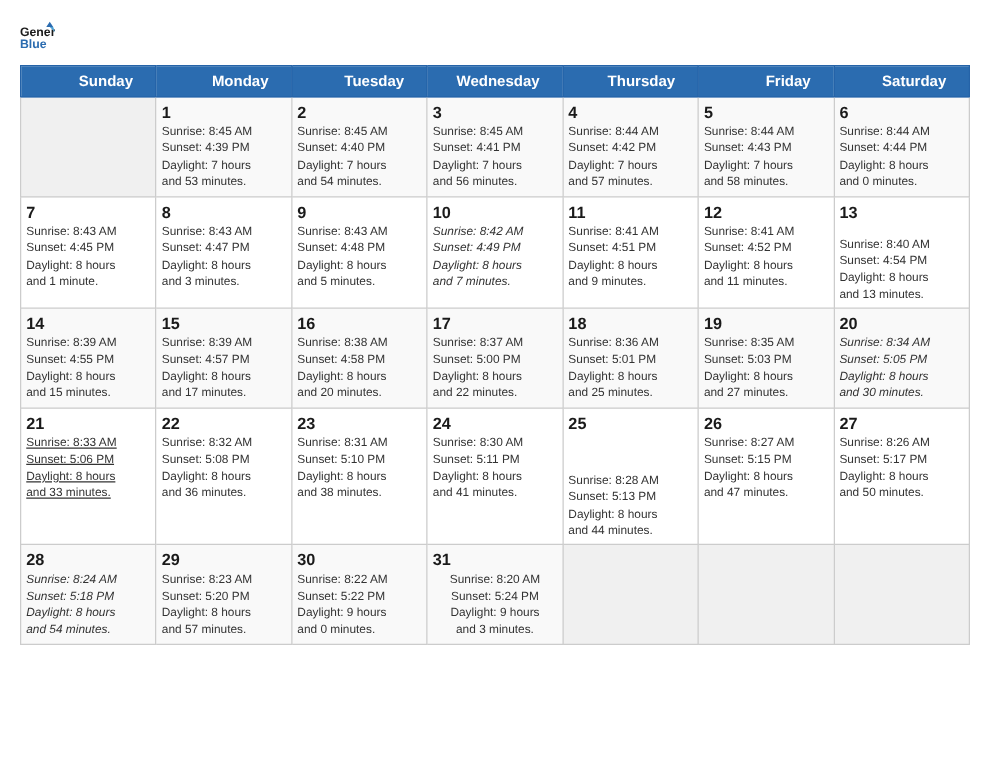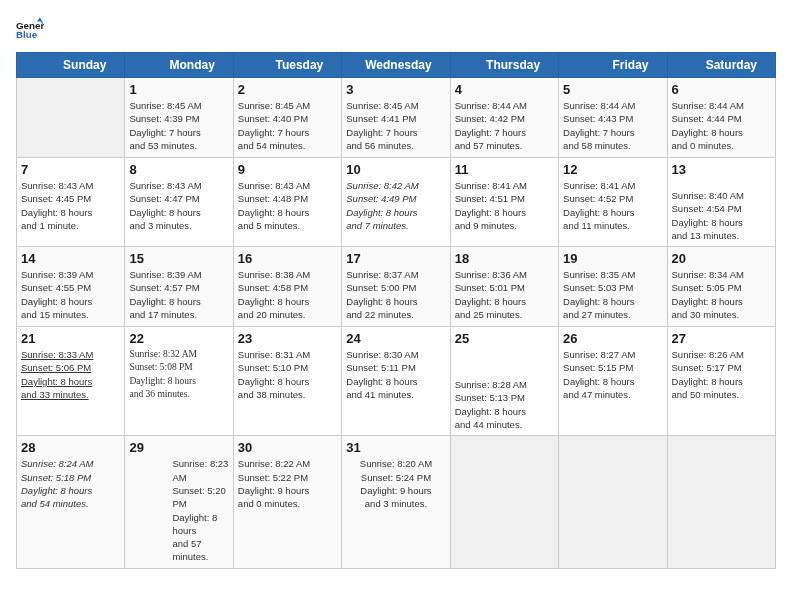--- a/index.html
+++ b/index.html
@@ -250,37 +250,37 @@
         </td>
         <td>
           <span class="day-number">19</span>
           <div class="day-info" style="white-space: pre-line;">Sunrise: 8:35 AM
 Sunset: 5:03 PM
 Daylight: 8 hours
 and 27 minutes.</div>
         </td>
         <td>
           <span class="day-number">20</span>
-          <div class="day-info" style="white-space: pre-line;">Sunrise: 8:34 AM
+          <div class="day-info" style="white-space: pre-line; font-style: italic;">Sunrise: 8:34 AM
 Sunset: 5:05 PM
 Daylight: 8 hours
 and 30 minutes.</div>
         </td>
       </tr>
       <tr>
         <td>
           <span class="day-number">21</span>
           <div class="day-info" style="white-space: pre-line; text-decoration: underline;">Sunrise: 8:33 AM
 Sunset: 5:06 PM
 Daylight: 8 hours
 and 33 minutes.</div>
         </td>
         <td>
           <span class="day-number">22</span>
-          <div class="day-info" style="white-space: pre-line; font-family: Liberation Serif, serif;">Sunrise: 8:32 AM
+          <div class="day-info" style="white-space: pre-line;">Sunrise: 8:32 AM
 Sunset: 5:08 PM
 Daylight: 8 hours
 and 36 minutes.</div>
         </td>
         <td>
           <span class="day-number">23</span>
           <div class="day-info" style="white-space: pre-line;">Sunrise: 8:31 AM
 Sunset: 5:10 PM
 Daylight: 8 hours
 and 38 minutes.</div>
@@ -317,21 +317,21 @@
       <tr>
         <td>
           <span class="day-number">28</span>
           <div class="day-info" style="white-space: pre-line; font-style: italic;">Sunrise: 8:24 AM
 Sunset: 5:18 PM
 Daylight: 8 hours
 and 54 minutes.</div>
         </td>
         <td>
           <span class="day-number">29</span>
-          <div class="day-info" style="white-space: pre-line; margin-left: 43px;">Sunrise: 8:23 AM
+          <div class="day-info" style="white-space: pre-line;">Sunrise: 8:23 AM
 Sunset: 5:20 PM
 Daylight: 8 hours
 and 57 minutes.</div>
         </td>
         <td>
           <span class="day-number">30</span>
           <div class="day-info" style="white-space: pre-line;">Sunrise: 8:22 AM
 Sunset: 5:22 PM
 Daylight: 9 hours
 and 0 minutes.</div>

